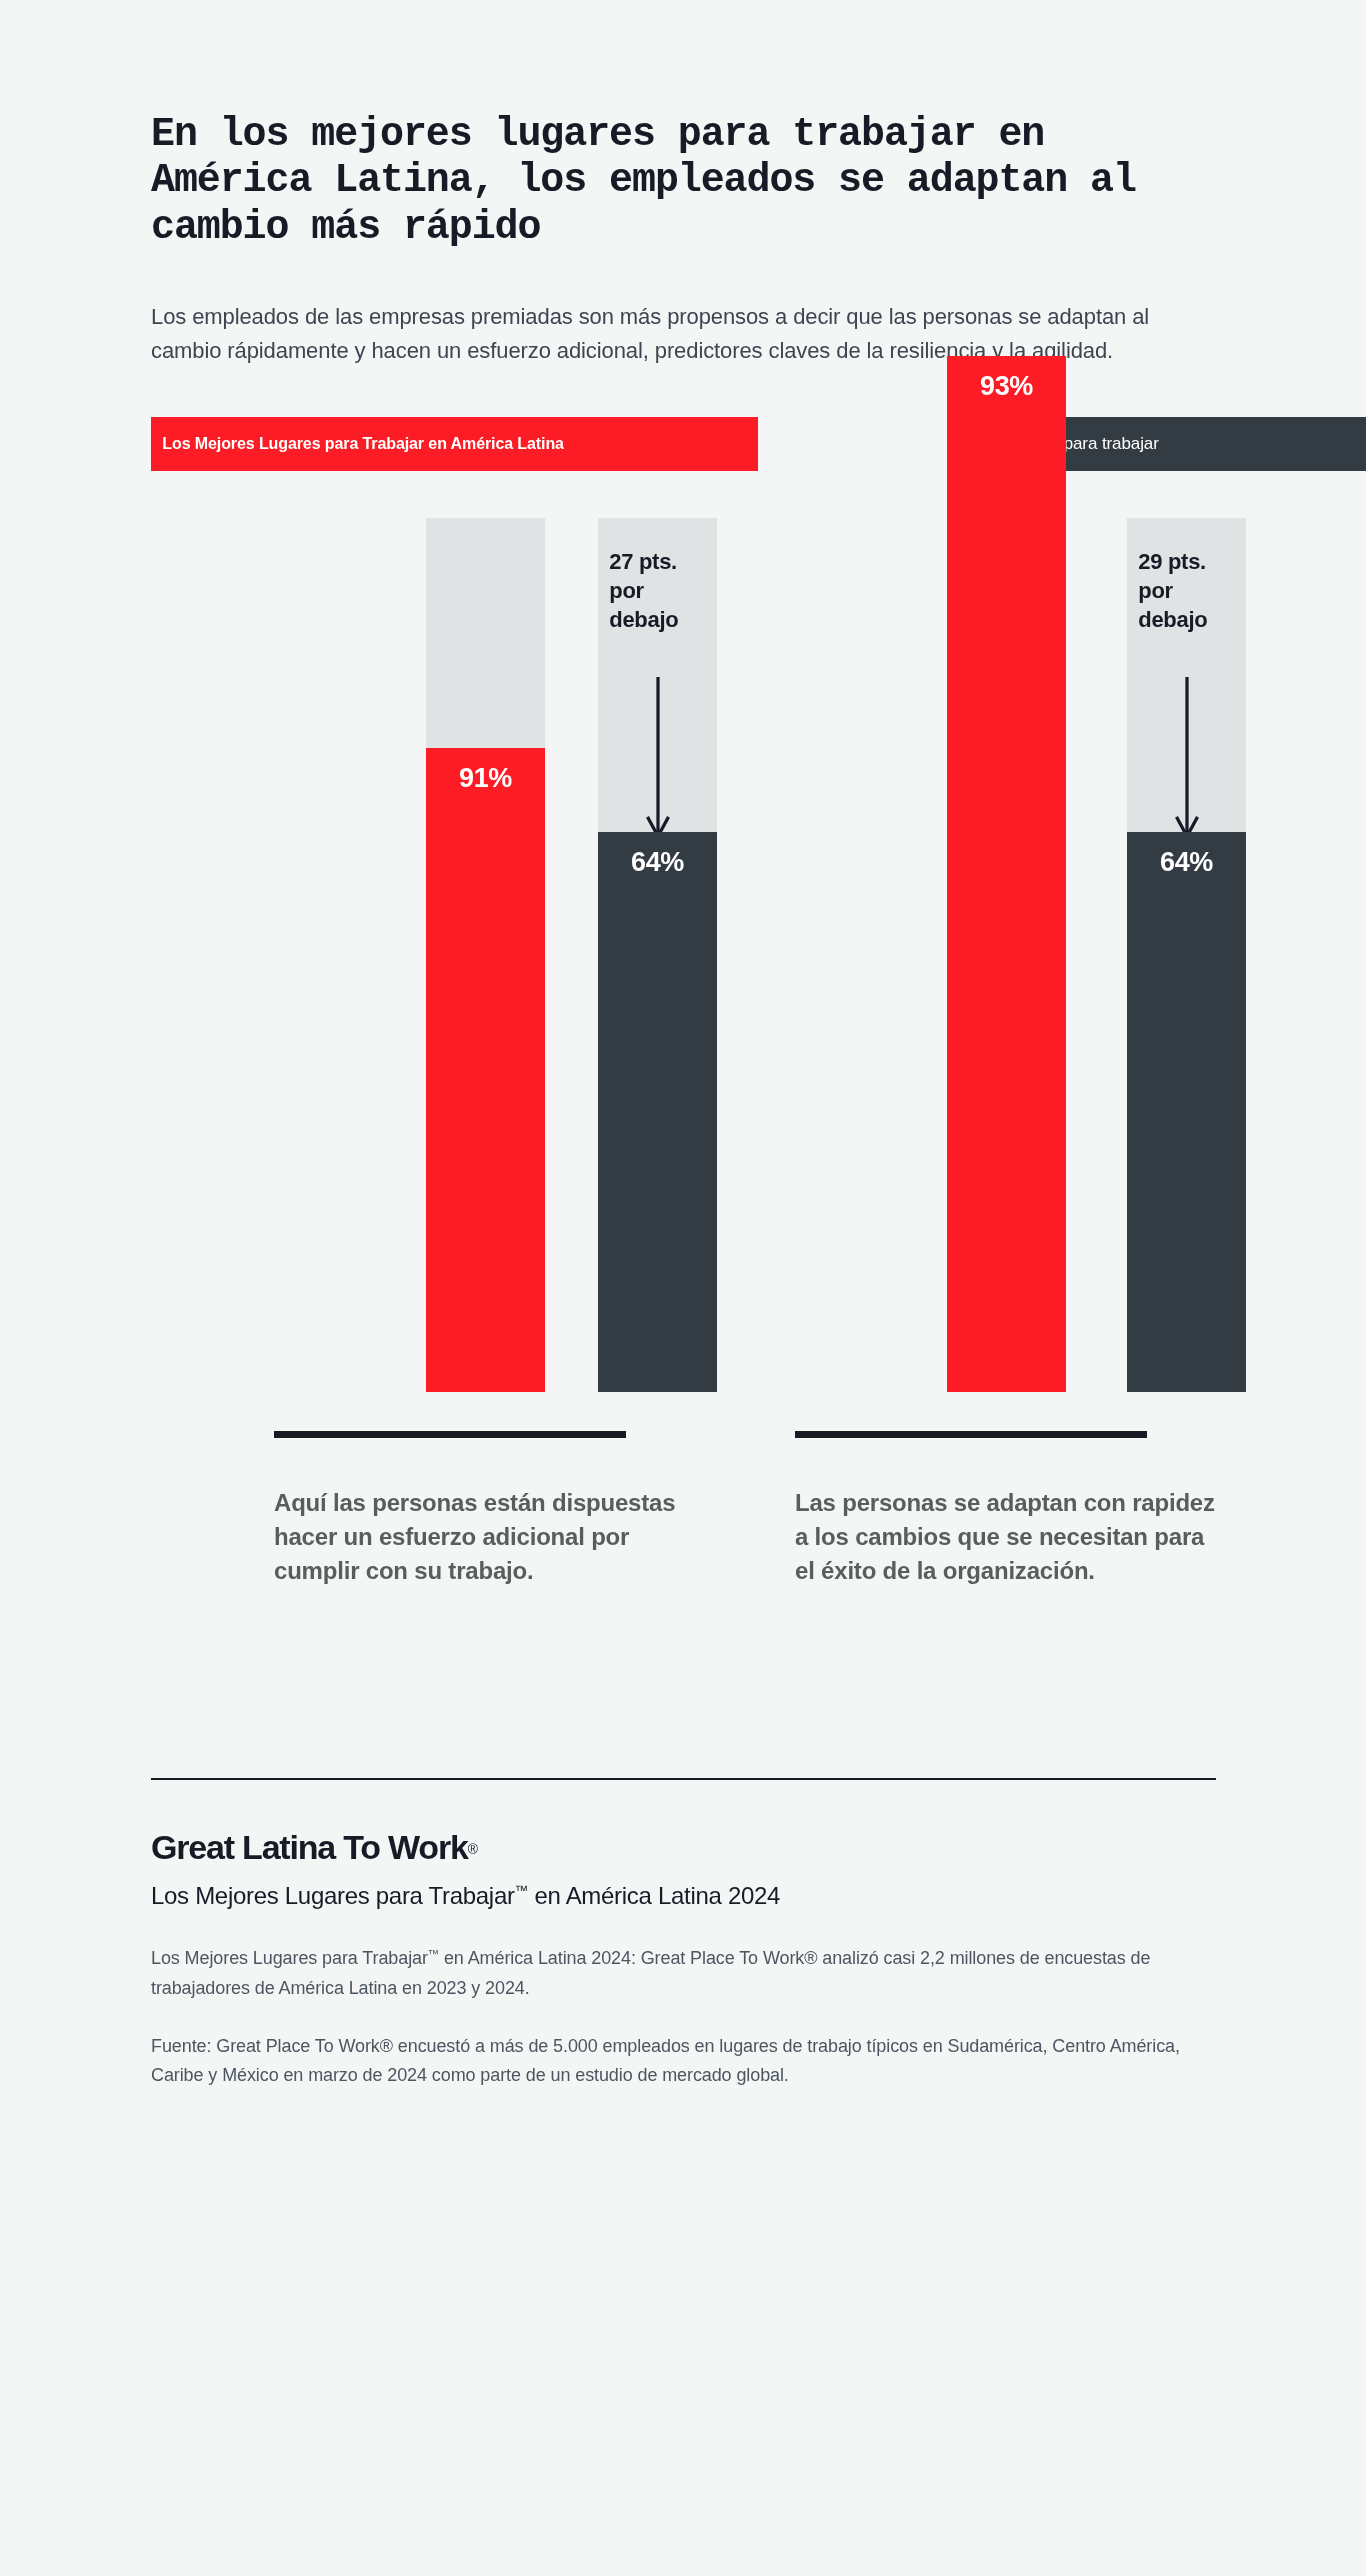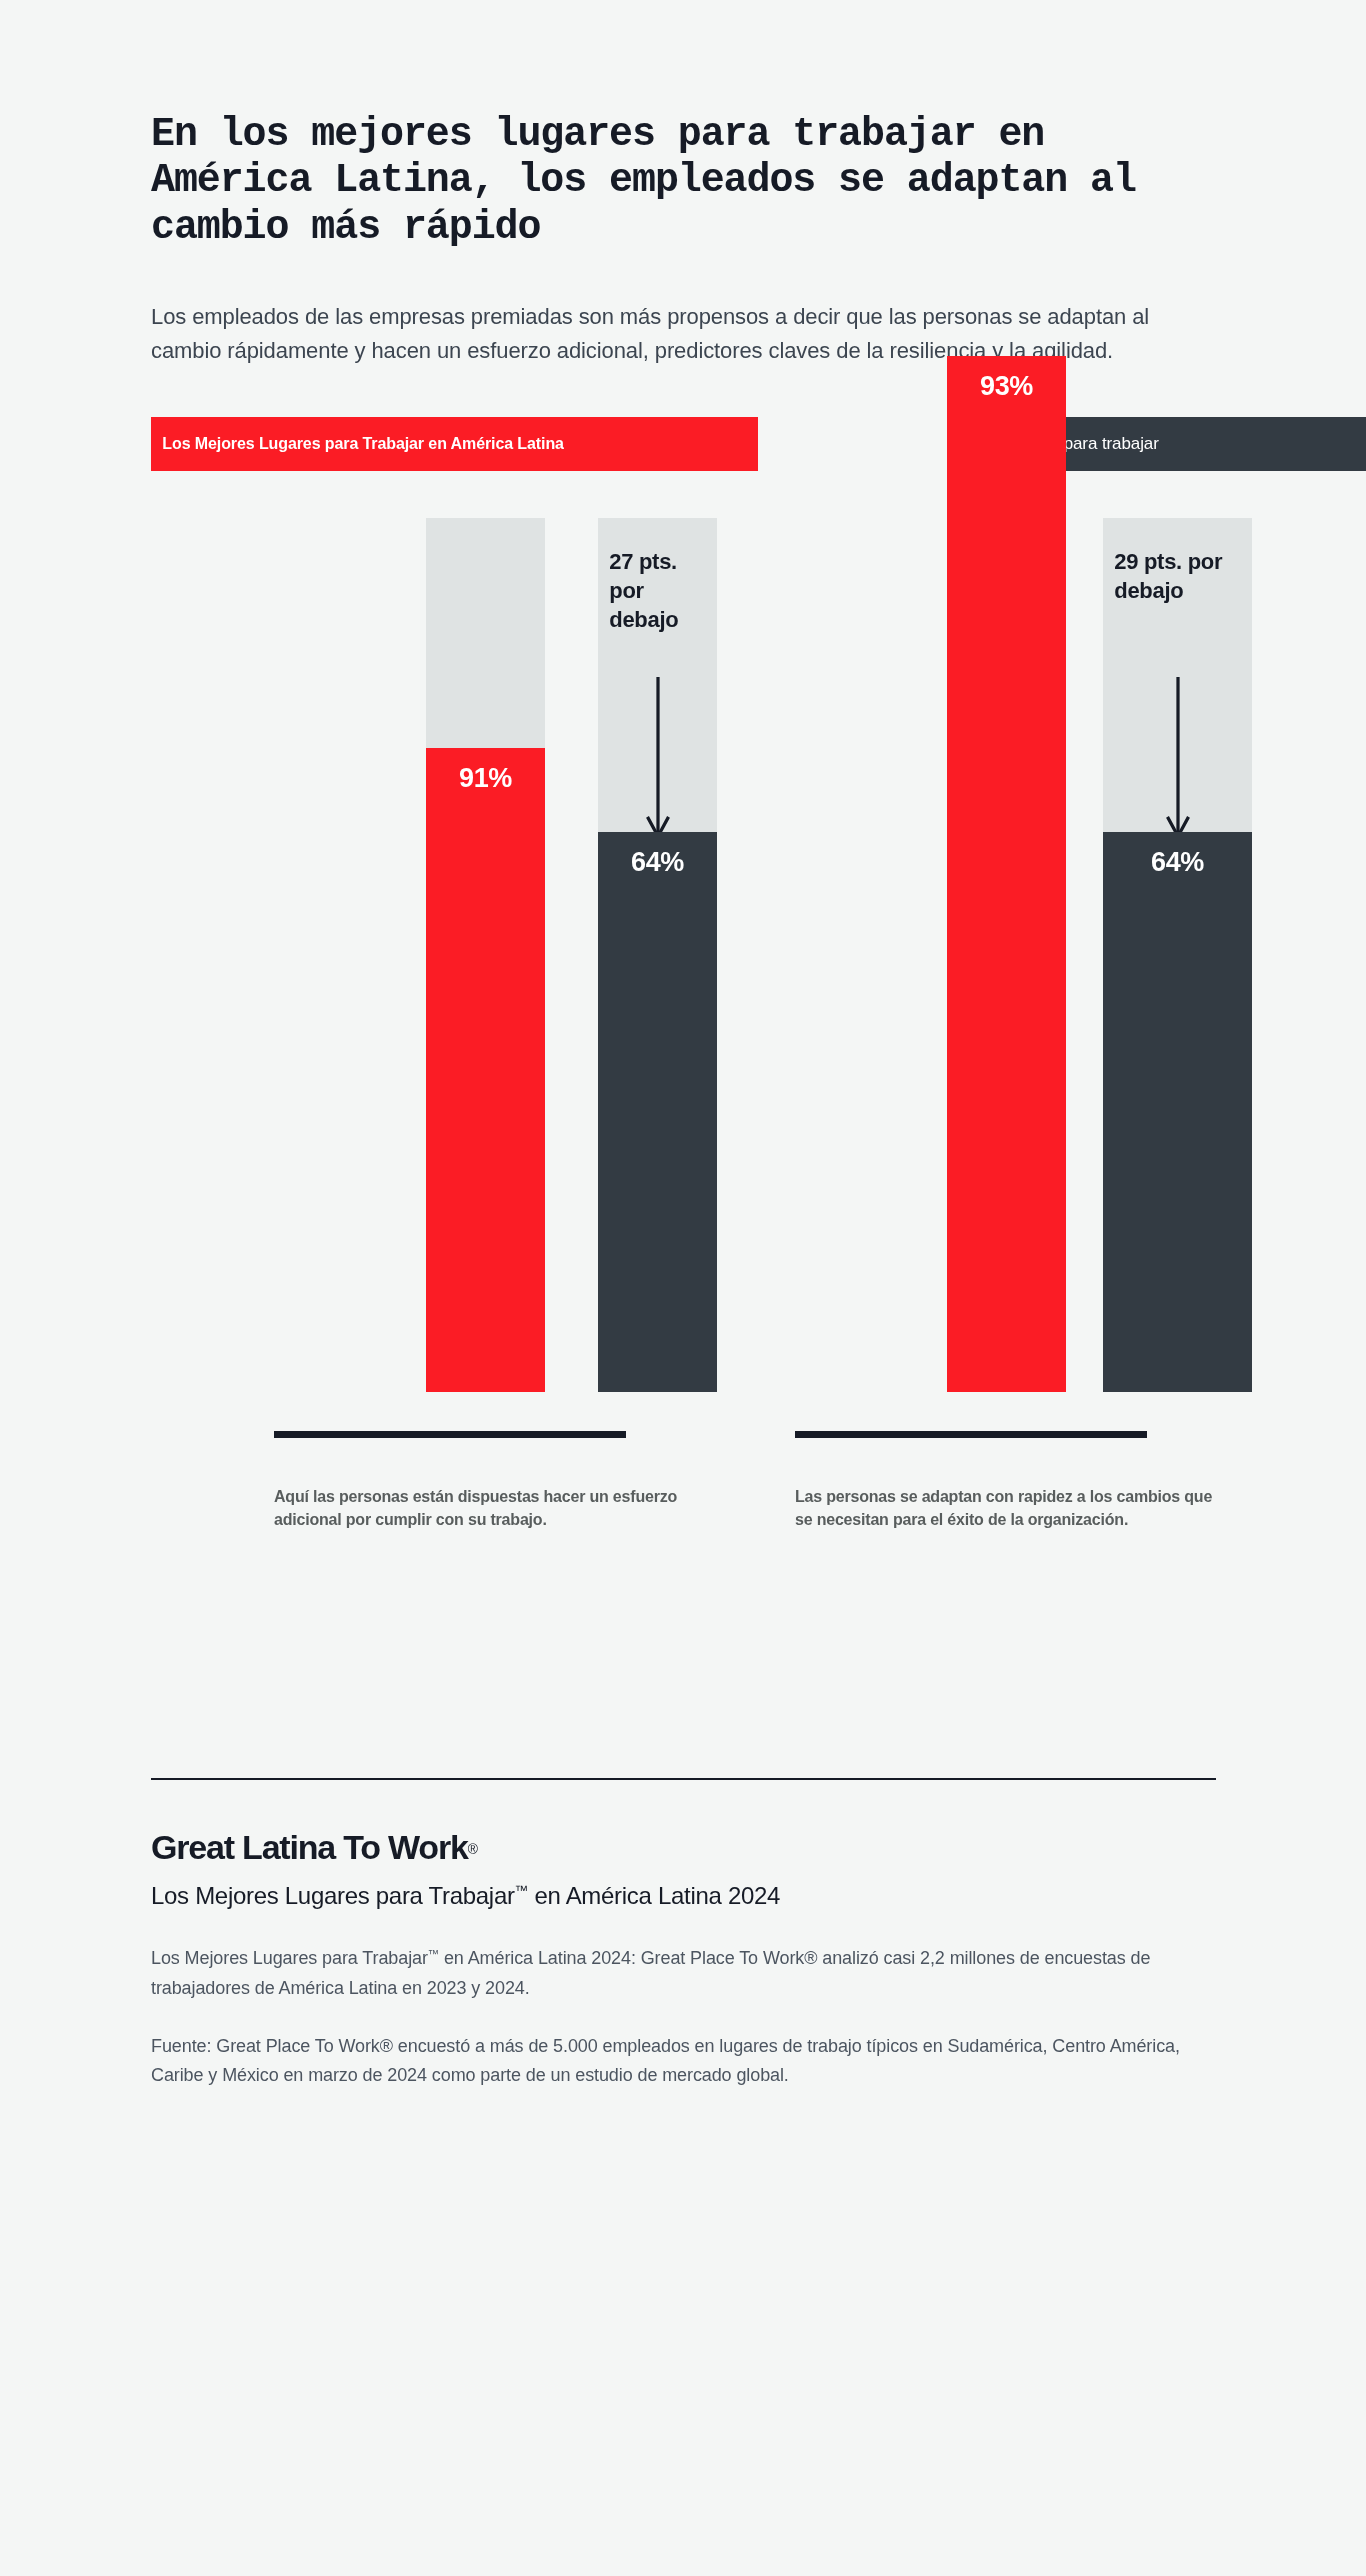--- a/index.html
+++ b/index.html
@@ -98,21 +98,21 @@
 
   .bar-wrap {
     position: absolute;
     top: 0;
     width: 119px;
     height: 874px;
   }
   .bar-wrap.left  { left: 152px; }
   .bar-wrap.right { left: 324px; }
   .group.g2 .bar-wrap.left  { left: 152px; }
-  .group.g2 .bar-wrap.right { left: 308px; padding-left: 30px; }
+  .group.g2 .bar-wrap.right { left: 332px; }
 
   .track {
     position: absolute;
     left: 0;
     top: 0;
     width: 100%;
     height: 100%;
     background: #dfe3e3;
   }
 
@@ -160,21 +160,21 @@
     height: 7.3px;
     background: #161b26;
     top: 913px;
   }
   .group.g1 .axis-rule { left: 0px;  width: 352px; }
   .group.g2 .axis-rule { left: 0px;  width: 352px; }
 
   .caption {
     position: absolute;
     top: 968px;
-    font-size: 16px;
+    font-size: 24px;
     line-height: 1.42;
     font-weight: 700;
     color: #585d5d;
     letter-spacing: -0.2px;
     width: 421px;
   }
   .group.g1 .caption { left: 0px; }
   .group.g2 .caption { left: 0px; }
 
   

